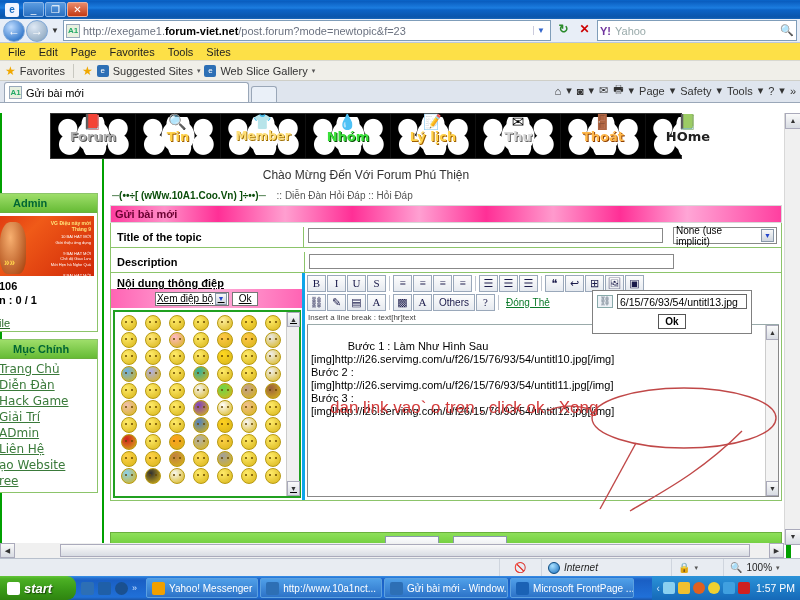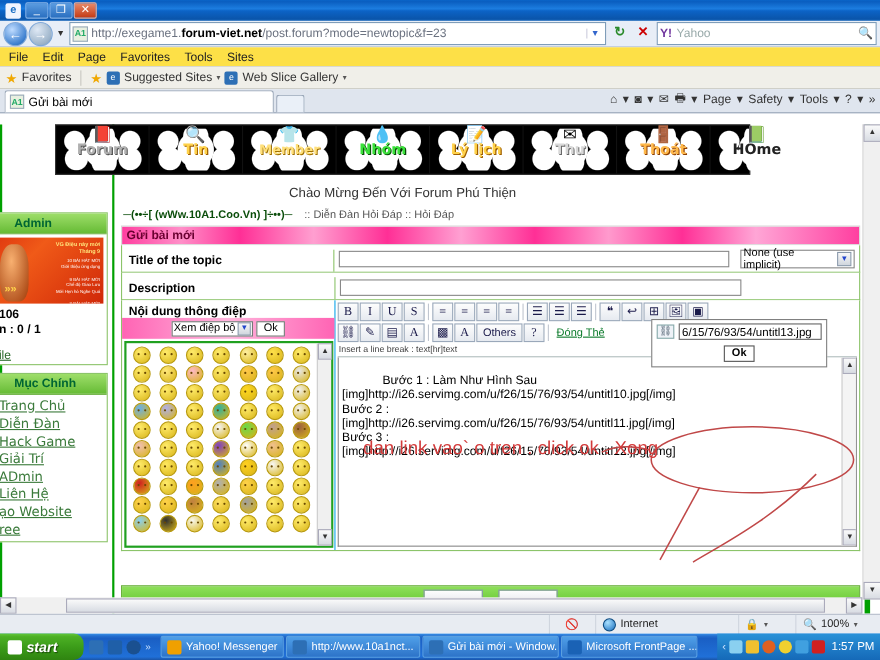--- a/index.html
+++ b/index.html
@@ -150,21 +150,21 @@
   .fcell-l { width:194px; padding:4px 6px; font-size:11px; font-weight:bold; border-right:1px solid #8cc46a; }
   .fcell-r { flex:1; padding:3px 4px; display:flex; align-items:center; gap:4px;}
   .tinput { height:15px; border:1px solid #888; background:#fff; }
   .sel { height:17px; border:1px solid #888; background:#fff; font-size:10px; display:flex;
          align-items:center; padding:0 2px; gap:3px;}
   .sel .ar { width:13px; height:13px; background:linear-gradient(to bottom,#f8f8f8,#d0d6de);
              border:1px solid #8898aa; font-size:7px; text-align:center; line-height:11px; color:#24c; }
 
   
   .editor-area { display:flex; border:1px solid #8cc46a; border-top:none; background:#fff; }
-  .smiley-col { width:194px; border-right:1px solid #0ea5e9; padding:0; }
+  .smiley-col { width:194px; border-right:3px solid #0ea5e9; padding:0;text-decoration:underline; }
   .sm-head { height:19px; background:linear-gradient(to right,#ff64b4,#ffb4dc,#ff64b4);
              display:flex; align-items:center; justify-content:center; gap:3px; }
   .sm-sel { height:14px; background:#fff; border:1px solid #777; font-size:10px; display:flex; align-items:center;
             padding:0 1px; }
   .sm-sel .ar { width:12px; height:12px; background:linear-gradient(to bottom,#f8f8f8,#d0d6de);
                 border:1px solid #8898aa; font-size:7px; text-align:center; line-height:10px; color:#24c; margin-left:2px;}
   .sm-ok { height:14px; min-width:26px; background:#fff; border:1px solid #777; font-size:10px;
            text-align:center; line-height:12px; }
   .sm-body { border:2px solid #20a020; margin:2px 1px 2px 2px; height:188px; display:flex; background:#fff; }
   .sm-grid { flex:1; display:grid; grid-template-columns:repeat(7,1fr); gap:1px; padding:3px 2px;
@@ -611,21 +611,21 @@
 
   <div class="hscroll">
     <div class="sb-arrow" style="position:absolute;left:0;top:0;">◀</div>
     <div class="hs-thumb"></div>
     <div class="sb-arrow" style="position:absolute;right:0;top:0;">▶</div>
   </div>
 
   <div class="statusbar">
     <div class="sb-cell" style="width:500px;"></div>
     <div class="sb-cell" style="width:42px;justify-content:center;">🚫</div>
-    <div class="sb-cell" style="width:130px;">
+    <div class="sb-cell" style="width:130px;font-style:italic;">
       <span class="globe"></span>
       <span>Internet</span>
     </div>
     <div class="sb-cell" style="width:52px;">
       <span>🔒</span>
       <span class="caret">▾</span>
     </div>
     <div class="sb-cell" style="border-right:none;flex:1;">
       <span>🔍</span>
       <span>100%</span>

